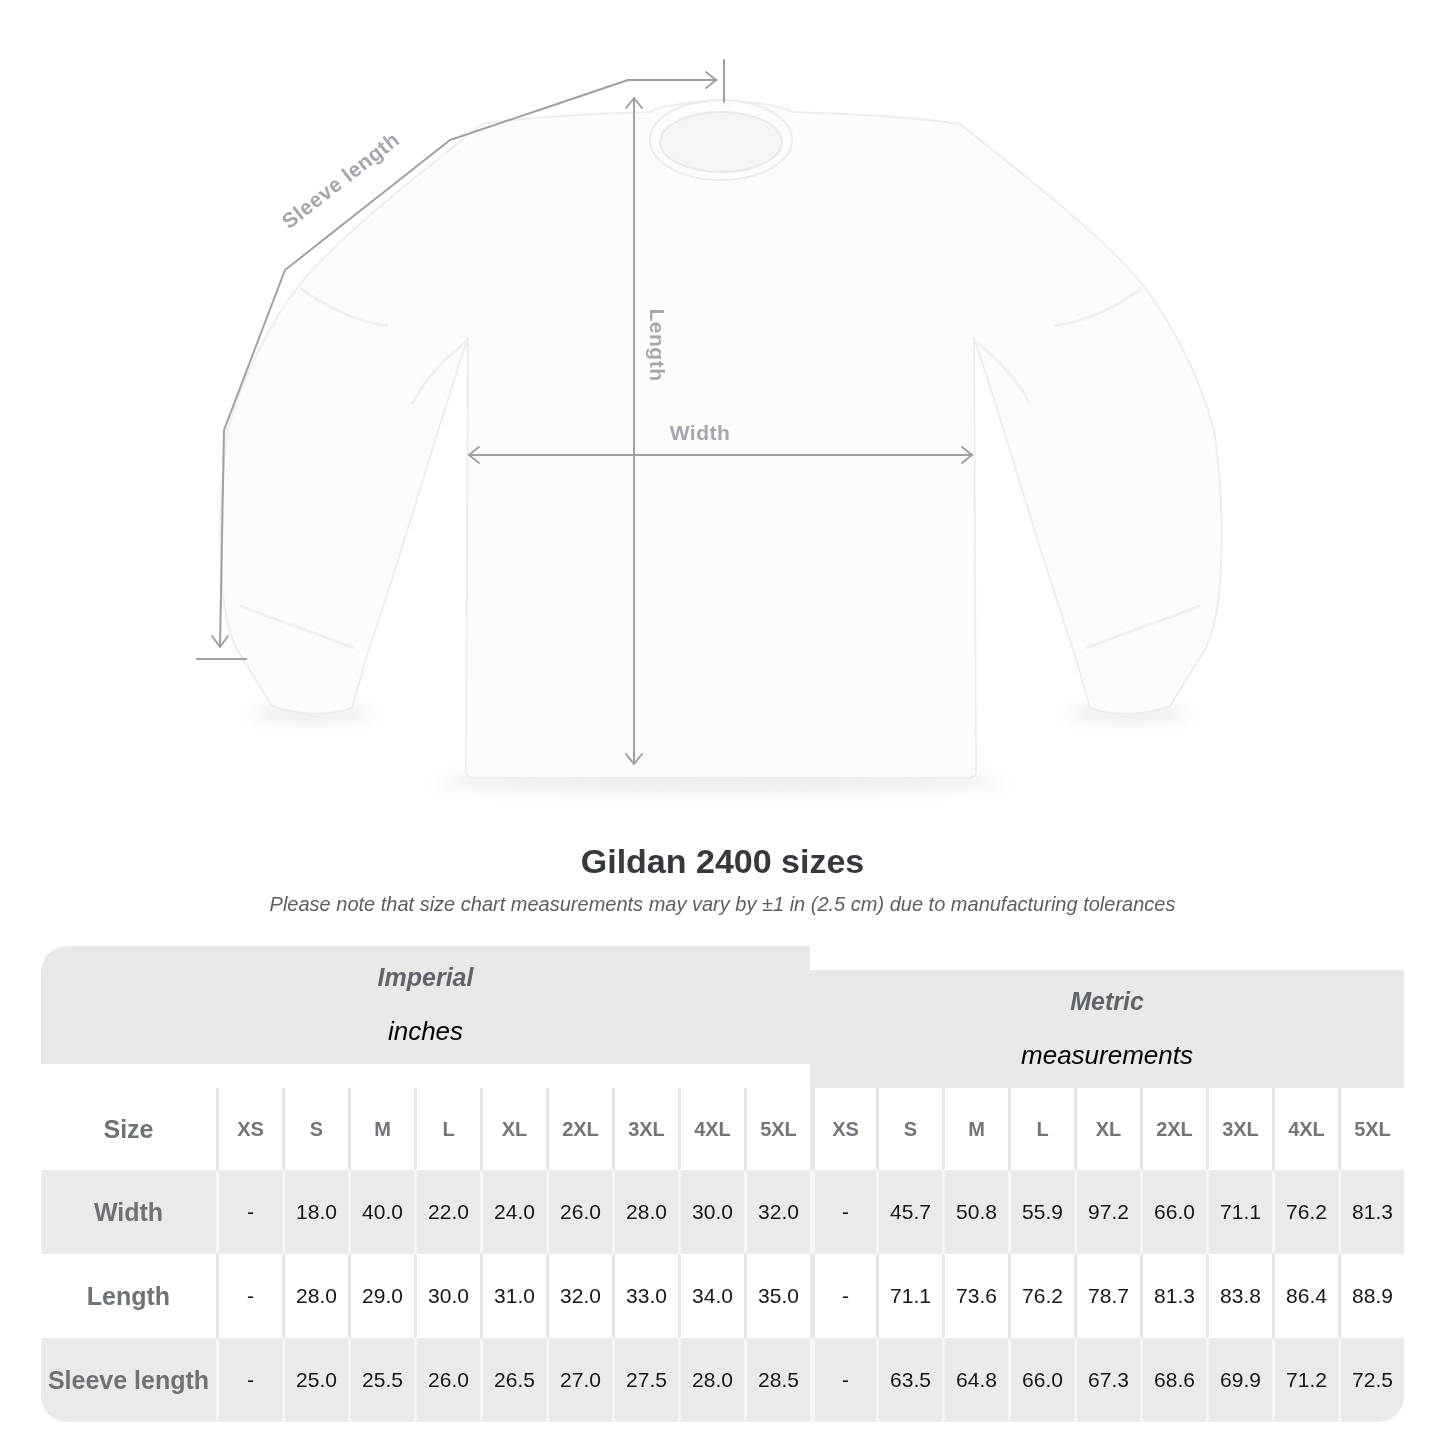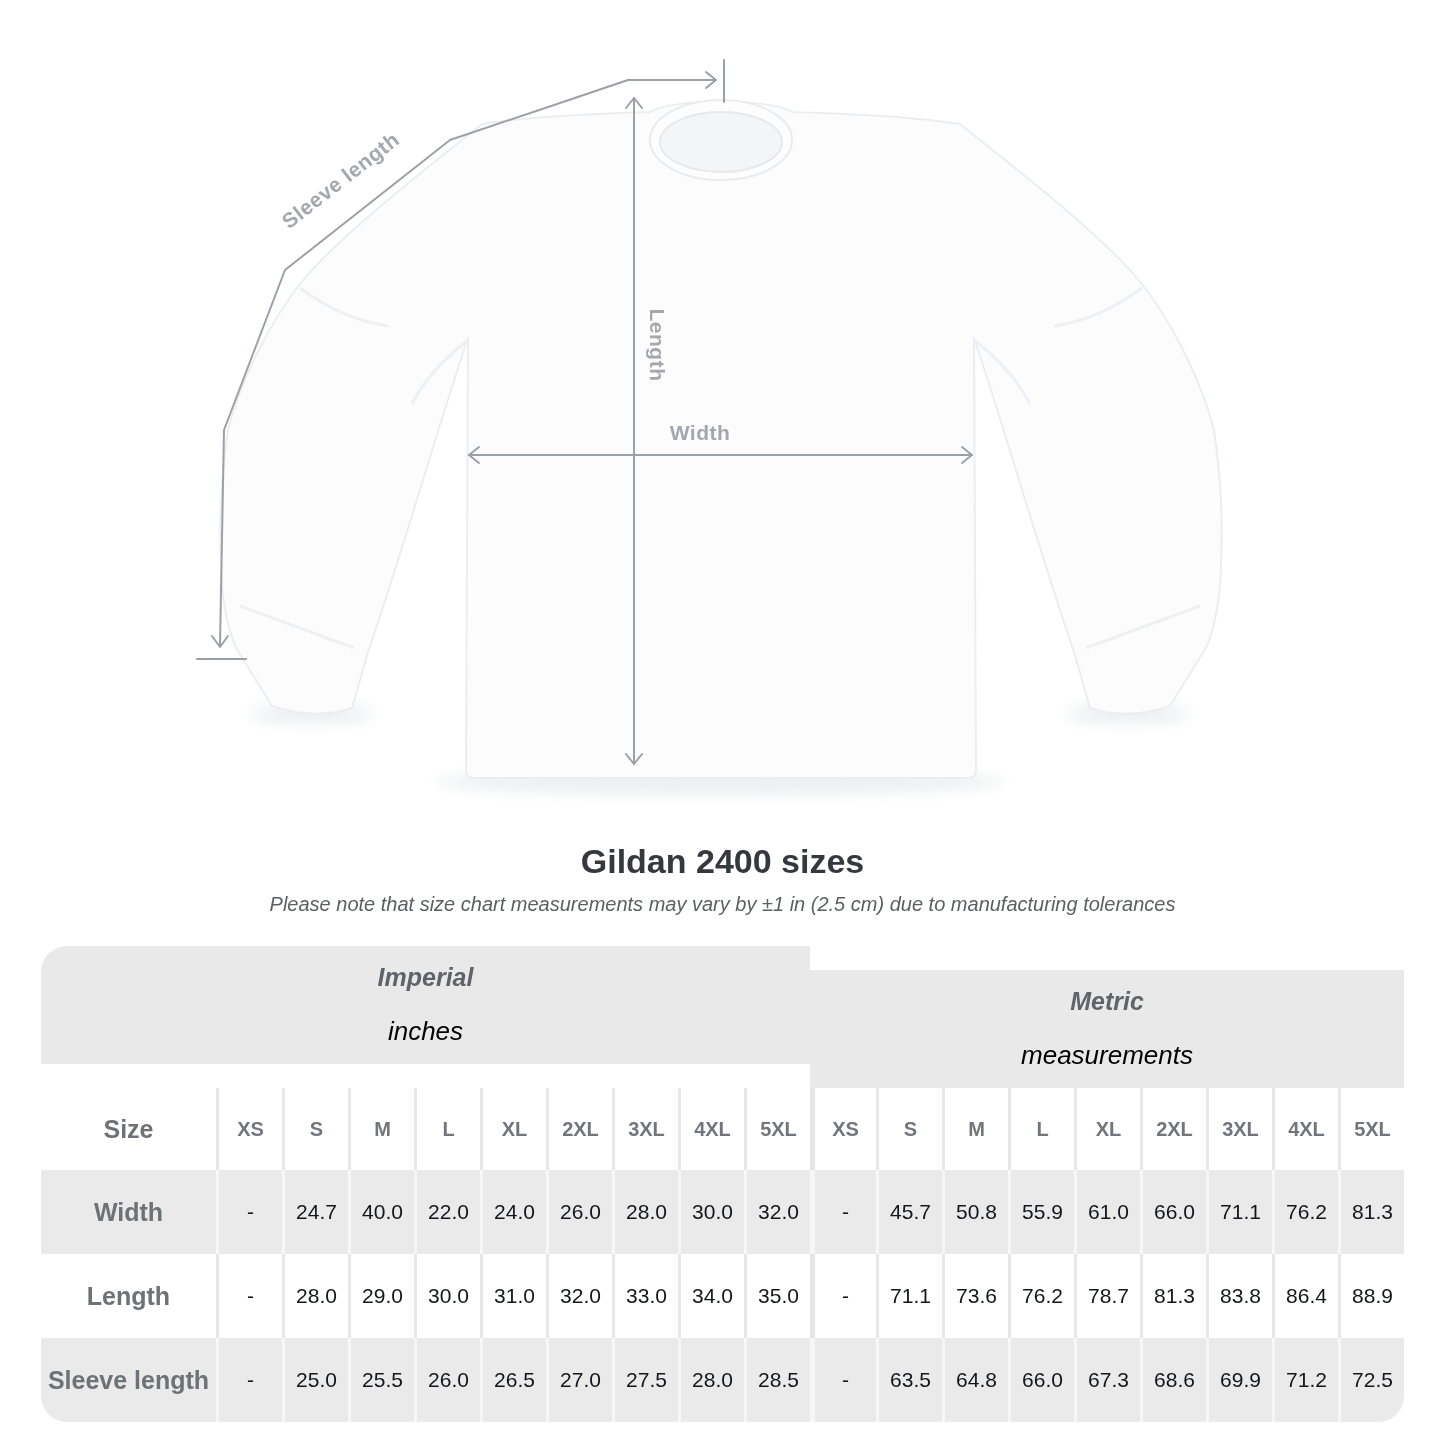--- a/index.html
+++ b/index.html
@@ -146,33 +146,33 @@
       <div class="cell h-size row-white sep">S</div>
       <div class="cell h-size row-white sep">M</div>
       <div class="cell h-size row-white sep">L</div>
       <div class="cell h-size row-white sep">XL</div>
       <div class="cell h-size row-white sep">2XL</div>
       <div class="cell h-size row-white sep">3XL</div>
       <div class="cell h-size row-white sep">4XL</div>
       <div class="cell h-size row-white sep">5XL</div>
       <div class="cell h-data row-gray lblcell">Width</div>
       <div class="cell h-data row-gray sep">-</div>
-      <div class="cell h-data row-gray sep">24.7</div>
+      <div class="cell h-data row-gray sep">18.0</div>
       <div class="cell h-data row-gray sep">40.0</div>
       <div class="cell h-data row-gray sep">22.0</div>
       <div class="cell h-data row-gray sep">24.0</div>
       <div class="cell h-data row-gray sep">26.0</div>
       <div class="cell h-data row-gray sep">28.0</div>
       <div class="cell h-data row-gray sep">30.0</div>
       <div class="cell h-data row-gray sep">32.0</div>
       <div class="cell h-data row-gray sep metric-start">-</div>
       <div class="cell h-data row-gray sep">45.7</div>
       <div class="cell h-data row-gray sep">50.8</div>
       <div class="cell h-data row-gray sep">55.9</div>
-      <div class="cell h-data row-gray sep">61.0</div>
+      <div class="cell h-data row-gray sep">97.2</div>
       <div class="cell h-data row-gray sep">66.0</div>
       <div class="cell h-data row-gray sep">71.1</div>
       <div class="cell h-data row-gray sep">76.2</div>
       <div class="cell h-data row-gray sep">81.3</div>
       <div class="cell h-data row-white lblcell">Length</div>
       <div class="cell h-data row-white sep">-</div>
       <div class="cell h-data row-white sep">28.0</div>
       <div class="cell h-data row-white sep">29.0</div>
       <div class="cell h-data row-white sep">30.0</div>
       <div class="cell h-data row-white sep">31.0</div>

